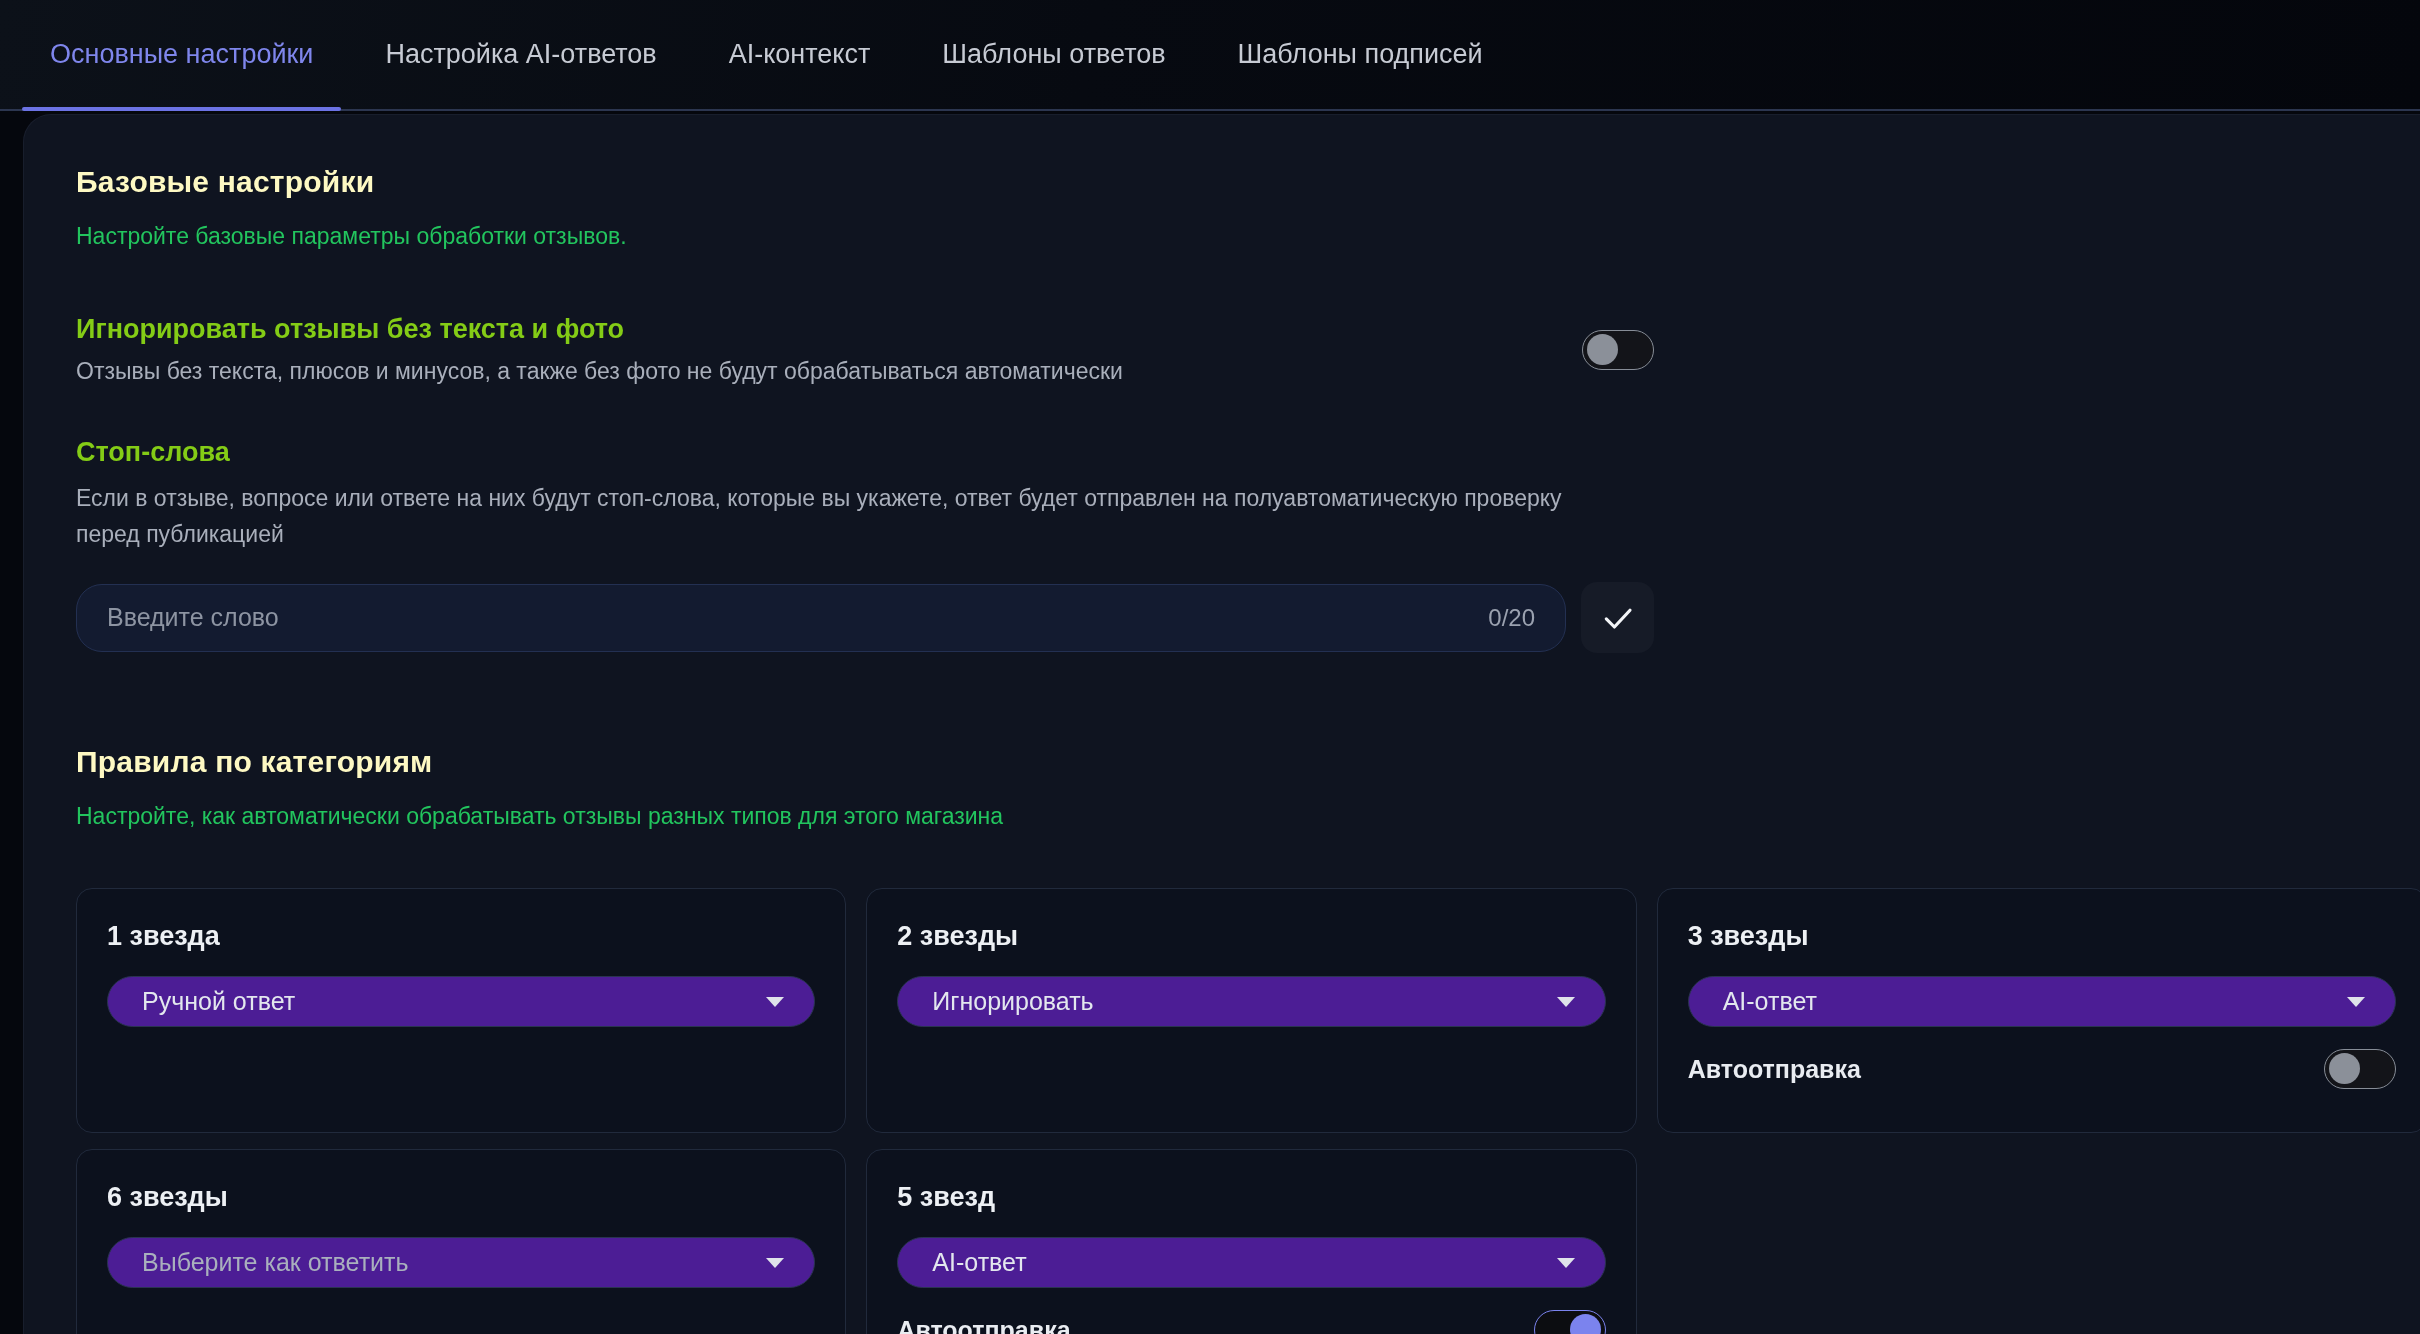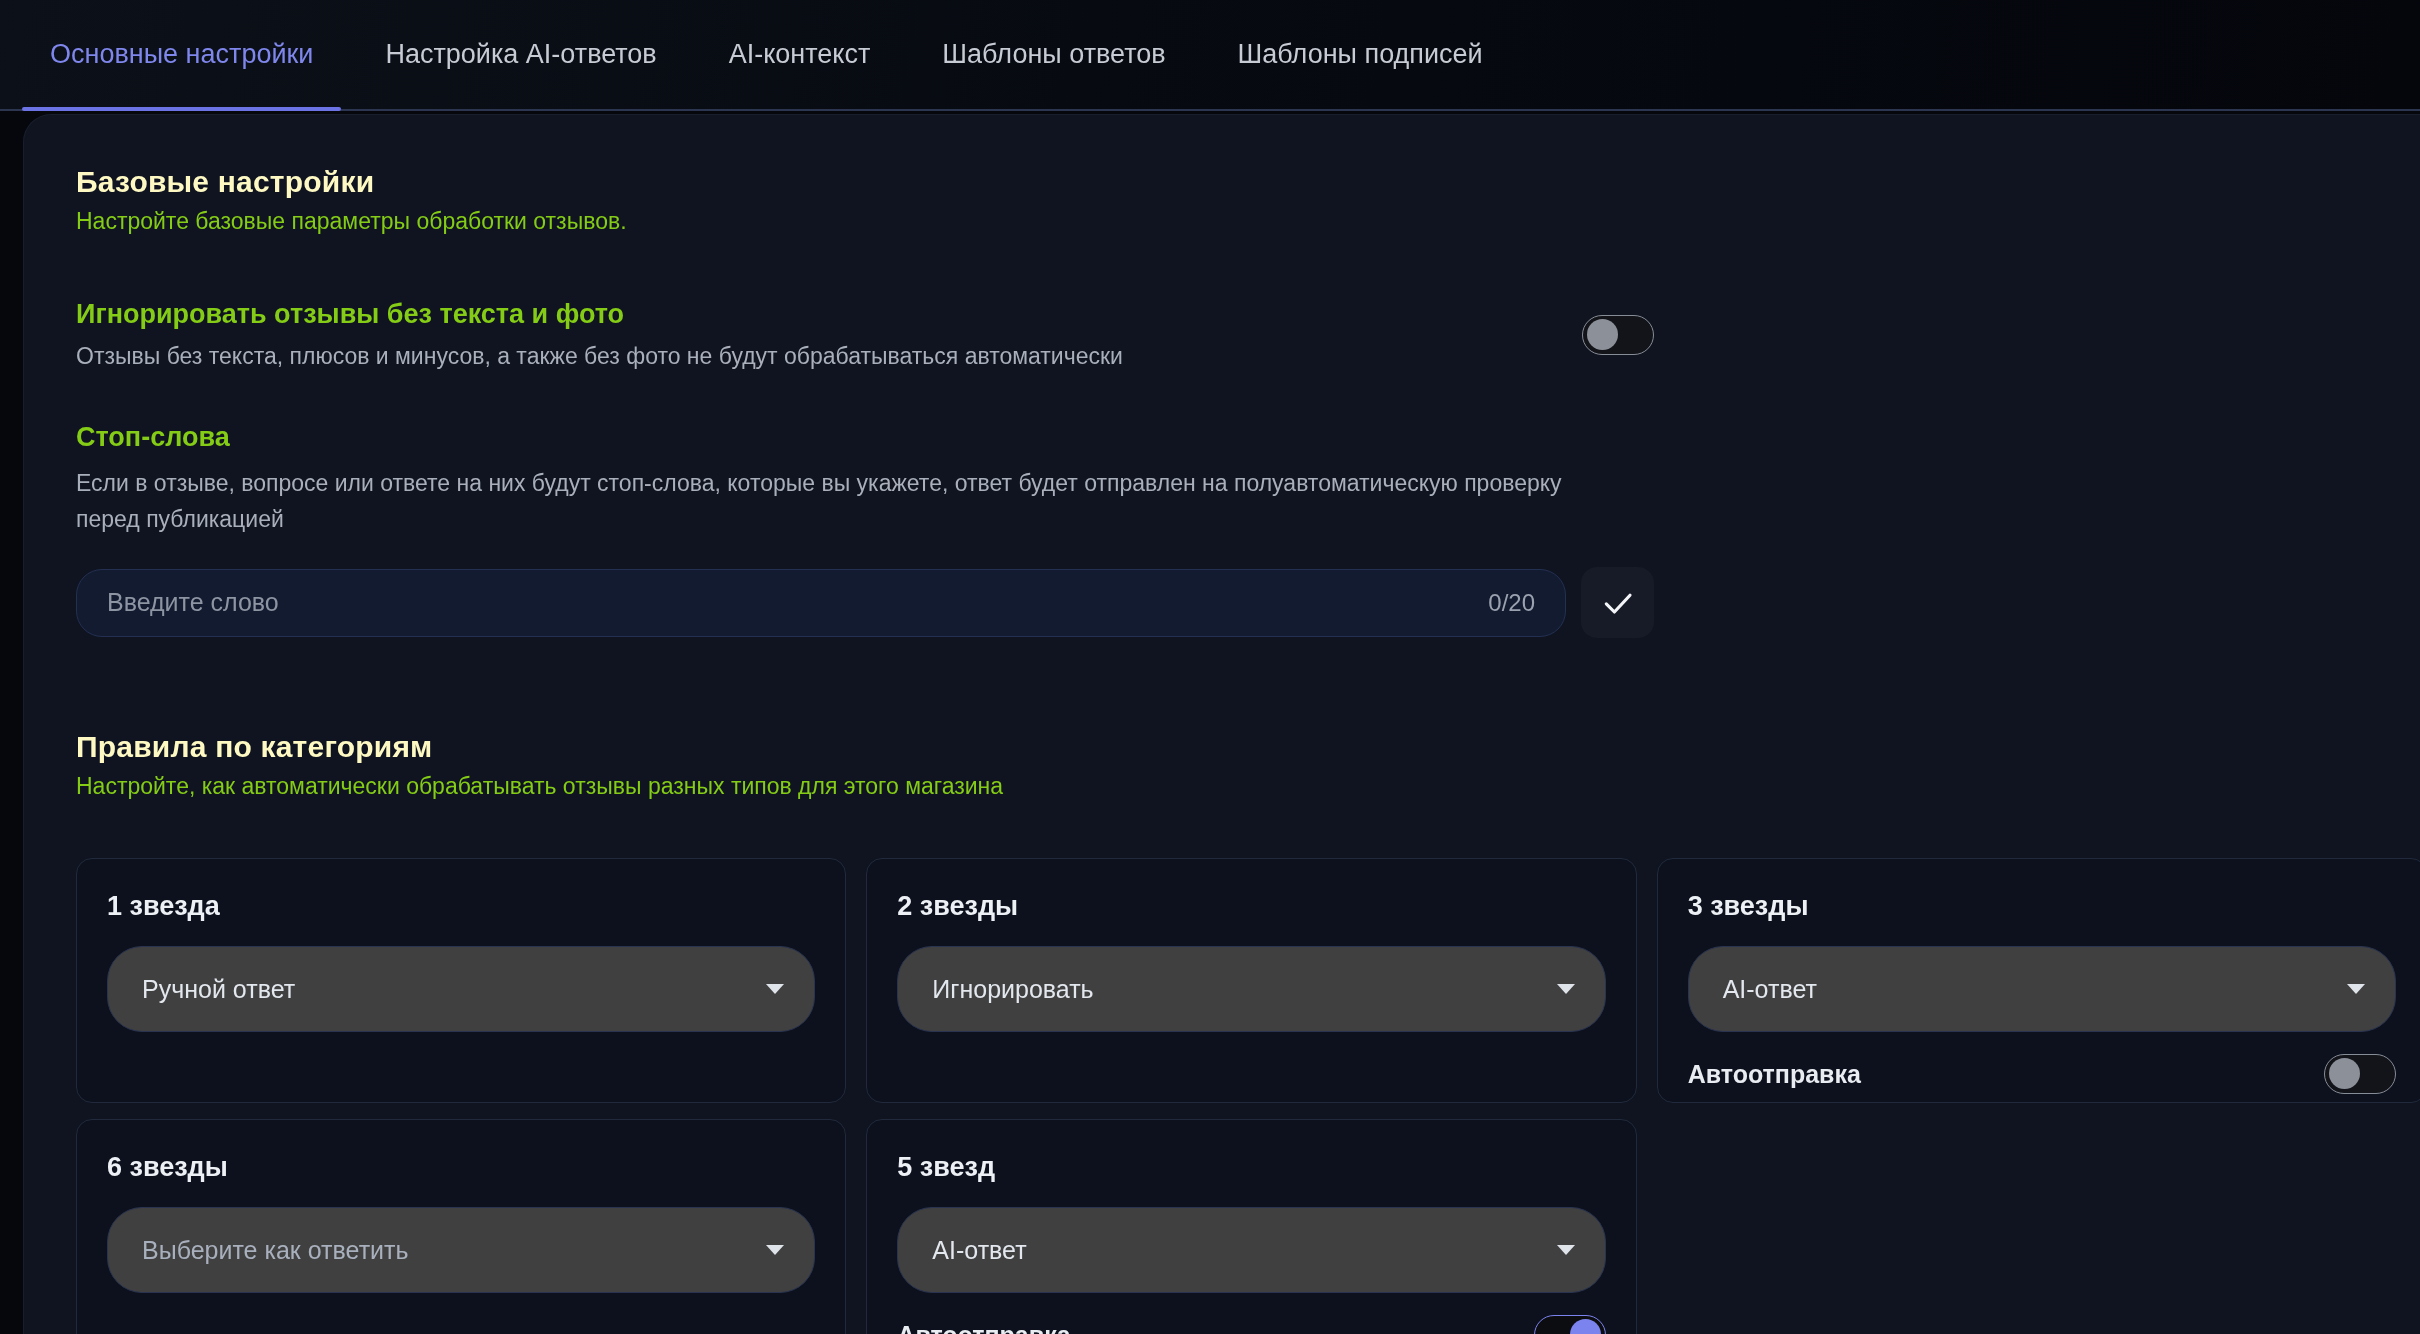--- a/index.html
+++ b/index.html
@@ -57,23 +57,23 @@
 
   .section-basic { width:1578px; }
 
   .section-title {
     font-size:30px;
     font-weight:700;
     color:#fef9c3;
     letter-spacing:.2px;
   }
   .section-sub {
-    margin-top:9px;
+    margin-top:24px;
     font-size:23px;
-    color:#84cc16;
+    color:#22c55e;
   }
 
   
   .setting-row {
     margin-top:64px;
     display:flex;
     justify-content:space-between;
     align-items:center;
   }
   .row-label {
@@ -178,23 +178,23 @@
     border-radius:16px;
     padding:32px 30px;
   }
   .card-title {
     font-size:27px;
     font-weight:600;
     color:#edf0f4;
   }
   .dropdown {
     margin-top:24px;
-    height:86px;
+    height:51px;
     border-radius:35px;
-    background:#404040;
+    background:#4c1d95;
     border:1.5px solid #2a3450;
     display:flex;
     align-items:center;
     justify-content:space-between;
     padding:0 30px 0 34px;
     cursor:pointer;
   }
   .dd-value { font-size:25px; color:#e3e7ee; }
   .dd-value.muted { color:#a9b0bd; }
   .chevron-down {

